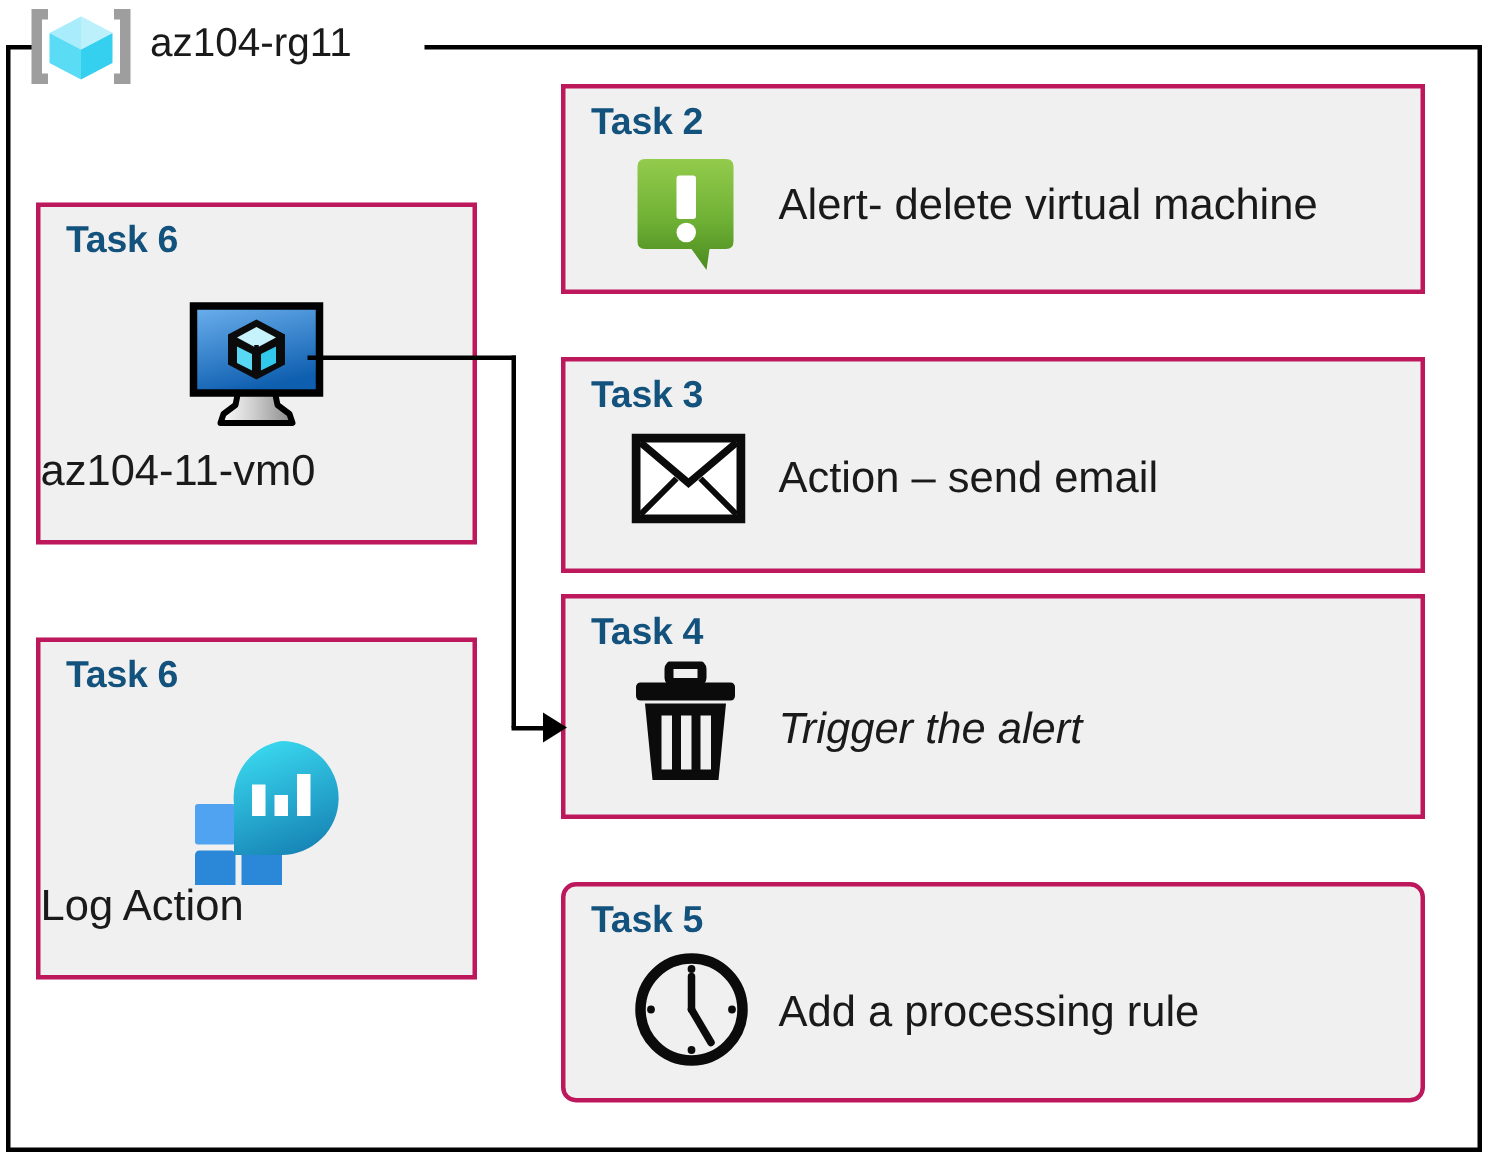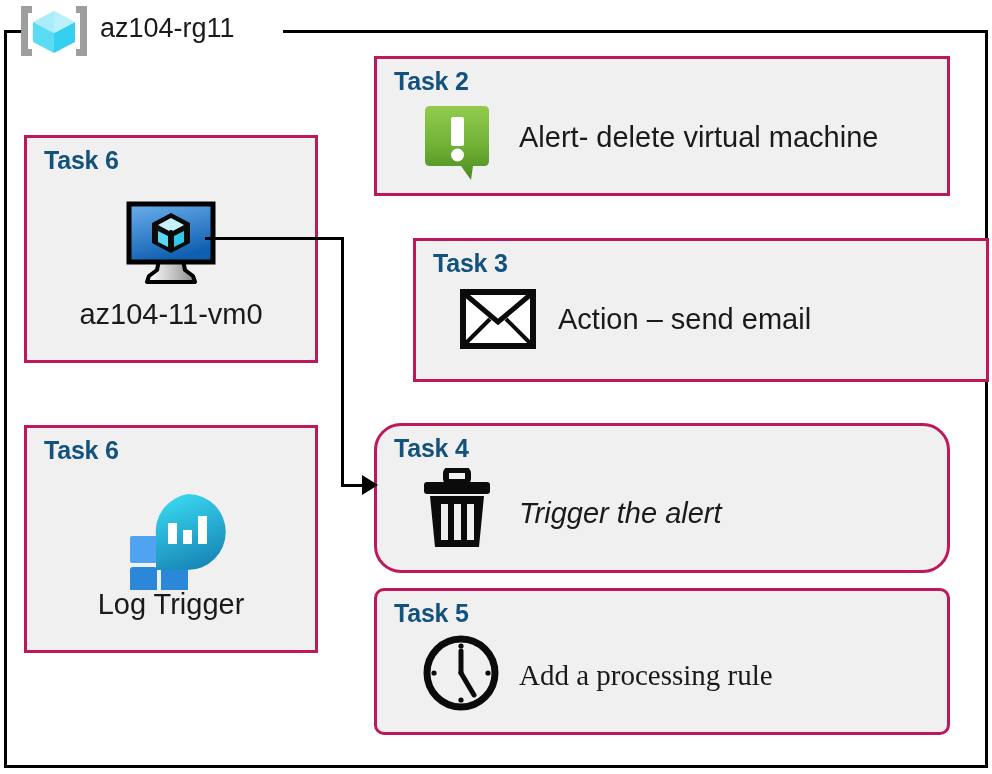--- a/index.html
+++ b/index.html
@@ -85,31 +85,31 @@
     position: absolute;
     left: 50%;
     transform: translateX(-50%);
     top: 62px;
   }
   .left-caption {
     position: absolute;
     left: 0;
     right: 0;
     top: 160px;
-    text-align: center;
+    text-align: left;
     font-size: 29px;
     color: #1a1a1a;
     white-space: nowrap;
   }
 
   
   .card-right { left: 374px; width: 576px; }
   #card-task2 { top: 56px;  height: 140px; }
-  #card-task3 { top: 238px; height: 144px; margin-left: 39px; }
-  #card-task4 { top: 423px; height: 150px; border-radius: 27px; }
+  #card-task3 { top: 238px; height: 144px; }
+  #card-task4 { top: 396px; height: 150px; }
   #card-task5 { top: 588px; height: 147px; border-radius: 10px; }
   .right-icon {
     position: absolute;
     left: 44px;
   }
   .right-text { left: 142px; }
 
   
   .conn {
     position: absolute;
@@ -202,21 +202,21 @@
       <rect x="14" y="77" width="27" height="27" rx="3" fill="#2B88D8"></rect>
       <rect x="45" y="77" width="27" height="27" rx="2" fill="#2B88D8"></rect>
 
       <path d="M72 4 a38 38 0 1 1 -0.5 76 L40 80 L40 46 A38 38 0 0 1 72 4 Z" fill="url(#logCircle)"></path>
 
       <rect x="52" y="33" width="9" height="21" fill="#FFFFFF"></rect>
       <rect x="67" y="40" width="9" height="14" fill="#FFFFFF"></rect>
       <rect x="82" y="26" width="9" height="28" fill="#FFFFFF"></rect>
     </svg>
 
-    <div class="left-caption">Log Trigger</div>
+    <div class="left-caption">Log Action</div>
   </div>
 
   <div class="card card-right" id="card-task2">
     <div class="card-label">Task 2</div>
 
     <svg class="right-icon" style="top:44px;" width="74" height="80" viewBox="0 0 74 80">
       <defs>
         <linearGradient id="alertGreen" x1="0" y1="0" x2="0" y2="1">
           <stop offset="0%" stop-color="#93CB4C"></stop>
           <stop offset="55%" stop-color="#6FB135"></stop>
@@ -270,21 +270,21 @@
 
       <circle cx="40" cy="13" r="2.6" fill="#0B0B0B"></circle>
       <circle cx="67" cy="40" r="2.6" fill="#0B0B0B"></circle>
       <circle cx="40" cy="67" r="2.6" fill="#0B0B0B"></circle>
       <circle cx="13" cy="40" r="2.6" fill="#0B0B0B"></circle>
 
       <path d="M40 40 L40 18" stroke="#0B0B0B" stroke-width="5" stroke-linecap="round" fill="none"></path>
       <path d="M40 40 L53 62" stroke="#0B0B0B" stroke-width="5" stroke-linecap="round" fill="none"></path>
     </svg>
 
-    <div class="card-text right-text" style="top:68px;font-family:Liberation Serif, serif;">Add a processing rule</div>
+    <div class="card-text right-text" style="top:68px;">Add a processing rule</div>
   </div>
 
   <div class="conn conn-h1"></div>
   <div class="conn conn-v1"></div>
   <div class="conn conn-h2"></div>
   <div class="conn-arrow"></div>
 
 </div>
 
 </body></html>

